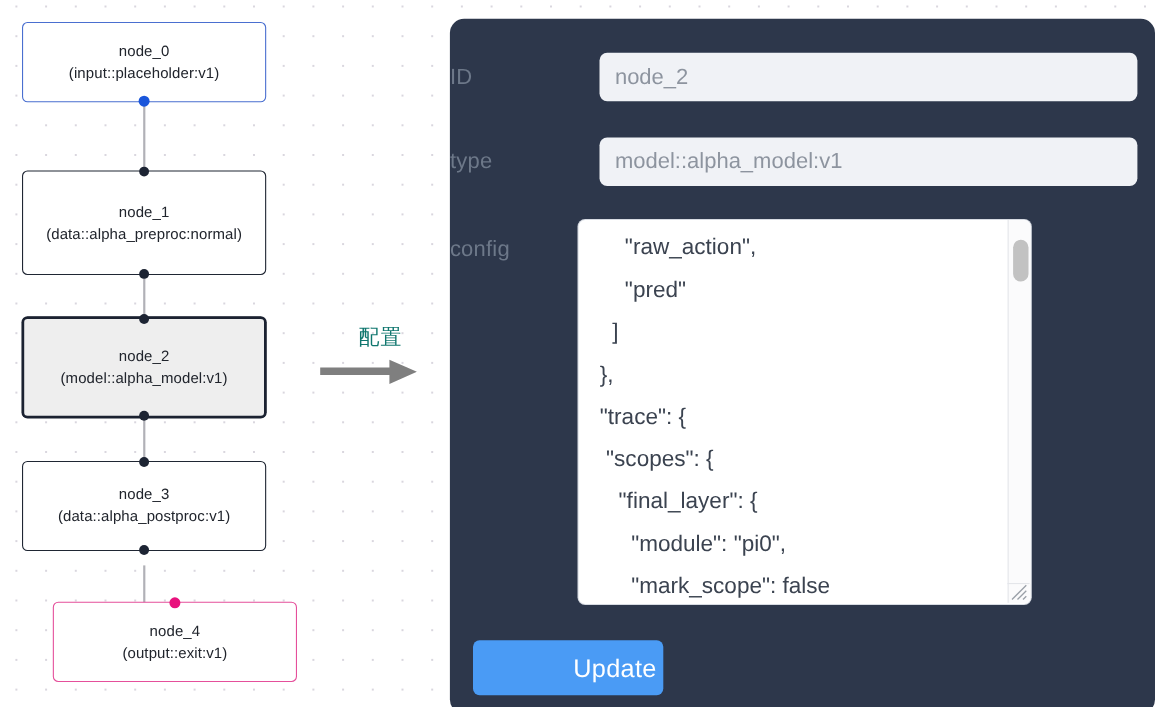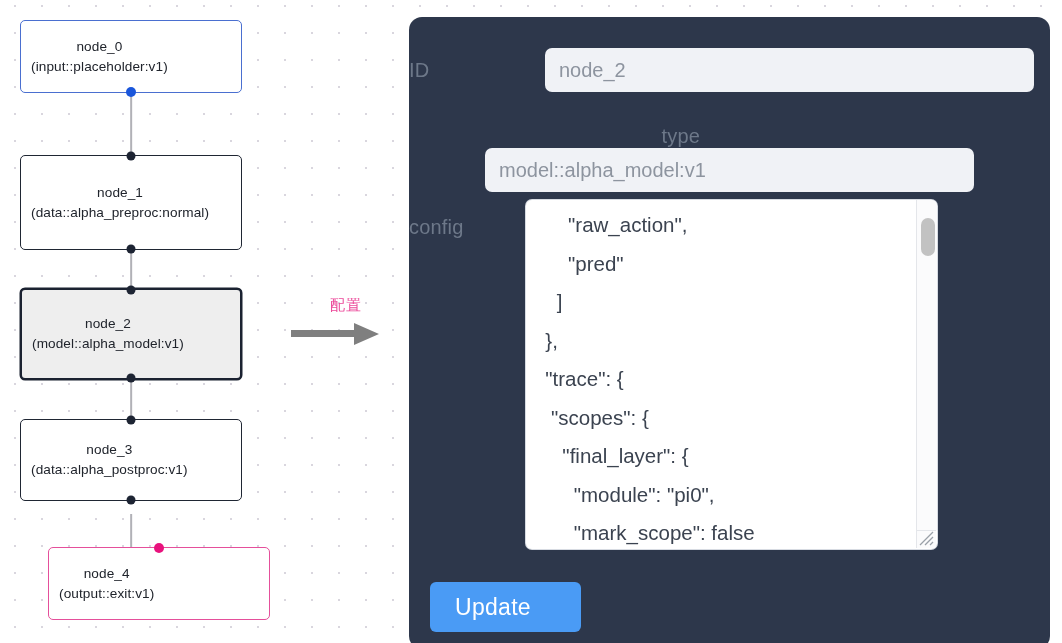--- a/index.html
+++ b/index.html
@@ -40,20 +40,21 @@
 
   
   .node {
     position: absolute;
     box-sizing: border-box;
     background: #ffffff;
     border: 1.6px solid #1f2633;
     border-radius: 5px;
     display: flex;
     align-items: center;
+    justify-content: center;
     text-align: center;
     color: #20242c;
     font-size: 13.6px;
     line-height: 1.46;
     letter-spacing: 0.1px;
     padding: 2px 10px;
     z-index: 4;
   }
   .node .node-text {
     white-space: pre-line;
@@ -102,22 +103,22 @@
 
   
   .arrow-group {
     position: absolute;
     left: 291px;
     top: 297px;
     z-index: 5;
     width: 110px;
   }
   .arrow-label {
-    font-size: 15px;
-    color: #ec4899;
+    font-size: 19px;
+    color: #0f766e;
     text-align: center;
     letter-spacing: 1px;
     line-height: 1.1;
     font-family: "DejaVu Sans", "Liberation Sans", sans-serif;
   }
   .arrow-svg {
     display: block;
     margin-top: 7px;
   }
 
@@ -155,21 +156,21 @@
     border-radius: 7px;
     color: #8d949f;
     font-size: 20px;
     font-family: "Liberation Sans", "DejaVu Sans", sans-serif;
     padding: 0 14px;
     outline: none;
   }
 
   
   #row-id       { left: 0;   top: 31px;  width: 641px; }
-  #row-type     { left: 0;   top: 108px; width: 641px; flex-direction: column; }
+  #row-type     { left: 0;   top: 108px; width: 641px; }
   #row-config   { left: 0;   top: 183px; width: 528px; align-items: flex-start; }
 
   #row-id .field-label,
   #row-type .field-label,
   #row-config .field-label {
     width: 120px;
     margin-left: 0;
     padding-right: 16px;
   }
   #row-config .field-label { padding-top: 16px; }
@@ -234,29 +235,29 @@
     border-left: 1px solid #e4e6ea;
     border-top: 1px solid #e4e6ea;
     box-sizing: border-box;
   }
   .ta-resize svg { display: block; }
 
   .update-button {
     position: absolute;
     left: 21px;
     top: 565px;
-    width: 151px;
+    width: 173px;
     height: 50px;
     background: #4a9bf5;
     color: #ffffff;
     border: none;
     border-radius: 6px;
     font-size: 23px;
     font-family: "Liberation Sans", "DejaVu Sans", sans-serif;
-    text-align: left;
+    text-align: right;
     padding-left: 25px;
     cursor: pointer;
     letter-spacing: 0.3px;
   }
 </style>
 </head>
 <body>
 
 <div id="root">
 

